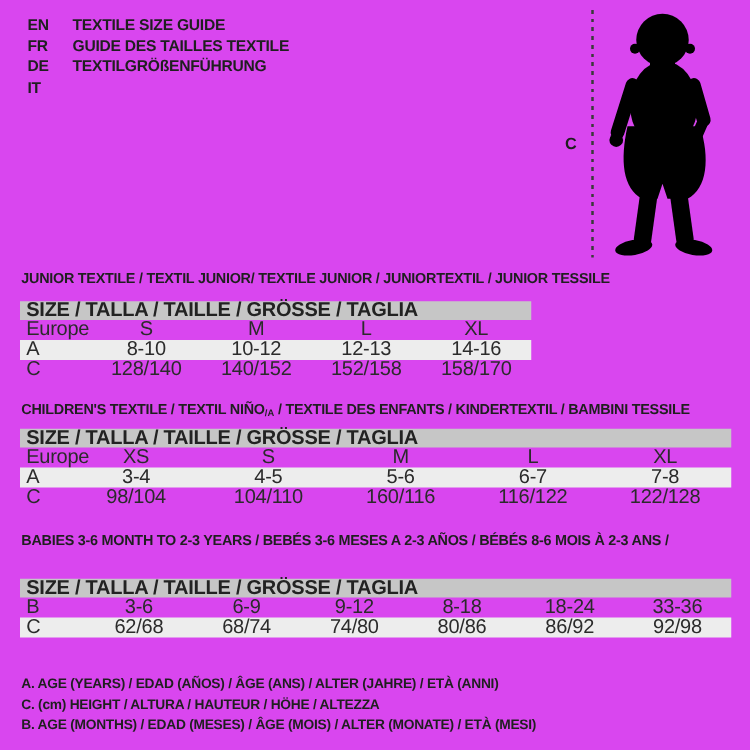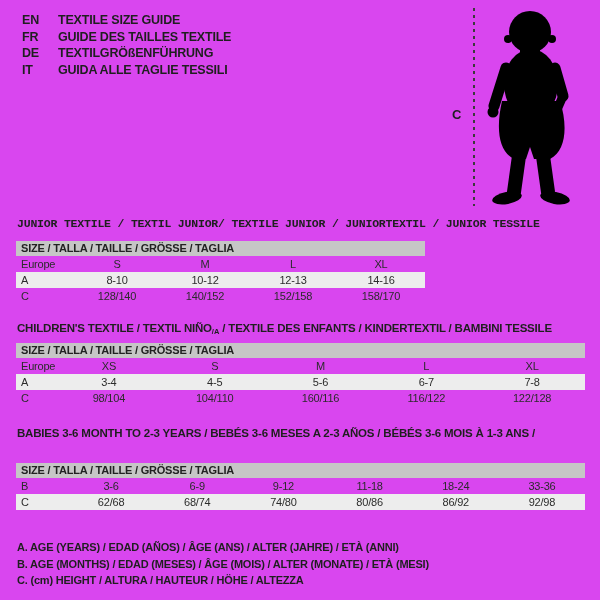--- a/index.html
+++ b/index.html
@@ -21,21 +21,21 @@
     background-image:repeating-linear-gradient(to bottom, #3a3a3a 0 3px, transparent 3px 7px);
   }
   .height-label { position:absolute; left:452px; top:107px; font-size:13px; font-weight:700; }
   .baby-svg { position:absolute; left:486px; top:6px; width:106px; height:200px; }
 
   
   .section-title { position:absolute; left:17px; font-size:11.5px; font-weight:700; white-space:nowrap; }
   .section-title sub { font-size:7.5px; vertical-align:-2px; letter-spacing:0; }
 
   
-  .size-table { position:absolute; left:16px; font-size:11px; }
+  .size-table { position:absolute; left:16px; font-size:16px; }
   .st-header {
     height:15px; line-height:15px; background:#c6c6c6;
     padding-left:5px; font-weight:700; color:#222;
   }
   .st-row { display:flex; height:16px; line-height:16px; color:#2b2b2b; }
   .st-row.alt { background:#ededed; }
   .st-label { padding-left:5px; }
   .t1 { width:409px; }  .t1 .st-label { width:57px; }
   .t2 { width:569px; }  .t2 .st-label { width:40px; }
   .t3 { width:569px; }  .t3 .st-label { width:52px; }
@@ -58,21 +58,20 @@
     <div class="lang-row">
       <span class="lang-code">FR</span>
       <span>GUIDE DES TAILLES TEXTILE</span>
     </div>
     <div class="lang-row">
       <span class="lang-code">DE</span>
       <span>TEXTILGRÖßENFÜHRUNG</span>
     </div>
     <div class="lang-row">
       <span class="lang-code">IT</span>
-      <span>GUIDA ALLE TAGLIE TESSILI</span>
     </div>
   </div>
 
   <div class="measure-line"></div>
   <div class="height-label">C</div>
   <svg class="baby-svg" viewBox="0 0 106 200" aria-hidden="true">
     <g fill="#000000" stroke="none">
       <circle cx="44" cy="26" r="21"></circle>
       <circle cx="22" cy="33" r="4"></circle>
       <circle cx="66" cy="33" r="4"></circle>
@@ -84,21 +83,21 @@
       <line x1="77" y1="90" x2="70" y2="106" stroke="#000" stroke-width="9" stroke-linecap="round"></line>
       <circle cx="69" cy="111" r="5"></circle>
       <path d="M16,95 C10,122 12,145 28,153 L40,153 L44,141 L48,153 L64,153 C80,145 82,120 74,95 Z"></path>
       <line x1="33" y1="150" x2="28" y2="186" stroke="#000" stroke-width="14" stroke-linecap="round"></line>
       <line x1="57" y1="150" x2="62" y2="186" stroke="#000" stroke-width="14" stroke-linecap="round"></line>
       <ellipse cx="21" cy="192" rx="15" ry="6" transform="rotate(-10 21 192)"></ellipse>
       <ellipse cx="69" cy="192" rx="15" ry="6" transform="rotate(10 69 192)"></ellipse>
     </g>
   </svg>
 
-  <div class="section-title" style="top:217px;font-family:Liberation Mono, monospace;">JUNIOR TEXTILE / TEXTIL JUNIOR/ TEXTILE JUNIOR / JUNIORTEXTIL / JUNIOR TESSILE</div>
+  <div class="section-title" style="top:217px;">JUNIOR TEXTILE / TEXTIL JUNIOR/ TEXTILE JUNIOR / JUNIORTEXTIL / JUNIOR TESSILE</div>
   <div class="size-table t1" style="top:241px;">
     <div class="st-header">SIZE / TALLA / TAILLE / GRÖSSE / TAGLIA</div>
     <div class="st-row">
       <span class="st-label">Europe</span>
       <span class="st-cell">S</span>
       <span class="st-cell">M</span>
       <span class="st-cell">L</span>
       <span class="st-cell">XL</span>
     </div>
     <div class="st-row alt">
@@ -139,42 +138,42 @@
     <div class="st-row">
       <span class="st-label">C</span>
       <span class="st-cell">98/104</span>
       <span class="st-cell">104/110</span>
       <span class="st-cell">160/116</span>
       <span class="st-cell">116/122</span>
       <span class="st-cell">122/128</span>
     </div>
   </div>
 
-  <div class="section-title" style="top:427px;">BABIES 3-6 MONTH TO 2-3 YEARS / BEBÉS 3-6 MESES A 2-3 AÑOS / BÉBÉS 3-6 MOIS À 1-3 ANS /</div>
+  <div class="section-title" style="top:427px;">BABIES 3-6 MONTH TO 2-3 YEARS / BEBÉS 3-6 MESES A 2-3 AÑOS / BÉBÉS 8-6 MOIS À 2-3 ANS /</div>
   <div class="size-table t3" style="top:463px;">
     <div class="st-header">SIZE / TALLA / TAILLE / GRÖSSE / TAGLIA</div>
     <div class="st-row">
       <span class="st-label">B</span>
       <span class="st-cell">3-6</span>
       <span class="st-cell">6-9</span>
       <span class="st-cell">9-12</span>
-      <span class="st-cell">11-18</span>
+      <span class="st-cell">8-18</span>
       <span class="st-cell">18-24</span>
       <span class="st-cell">33-36</span>
     </div>
     <div class="st-row alt">
       <span class="st-label">C</span>
       <span class="st-cell">62/68</span>
       <span class="st-cell">68/74</span>
       <span class="st-cell">74/80</span>
       <span class="st-cell">80/86</span>
       <span class="st-cell">86/92</span>
       <span class="st-cell">92/98</span>
     </div>
   </div>
 
   <div class="footnotes">
     <div class="footnote-line">A. AGE (YEARS) / EDAD (AÑOS) / ÂGE (ANS) / ALTER (JAHRE) / ETÀ (ANNI)</div>
+    <div class="footnote-line">C. (cm) HEIGHT / ALTURA / HAUTEUR / HÖHE / ALTEZZA</div>
     <div class="footnote-line">B. AGE (MONTHS) / EDAD (MESES) / ÂGE (MOIS) / ALTER (MONATE) / ETÀ (MESI)</div>
-    <div class="footnote-line">C. (cm) HEIGHT / ALTURA / HAUTEUR / HÖHE / ALTEZZA</div>
   </div>
 
 </div>
 
 </body></html>

